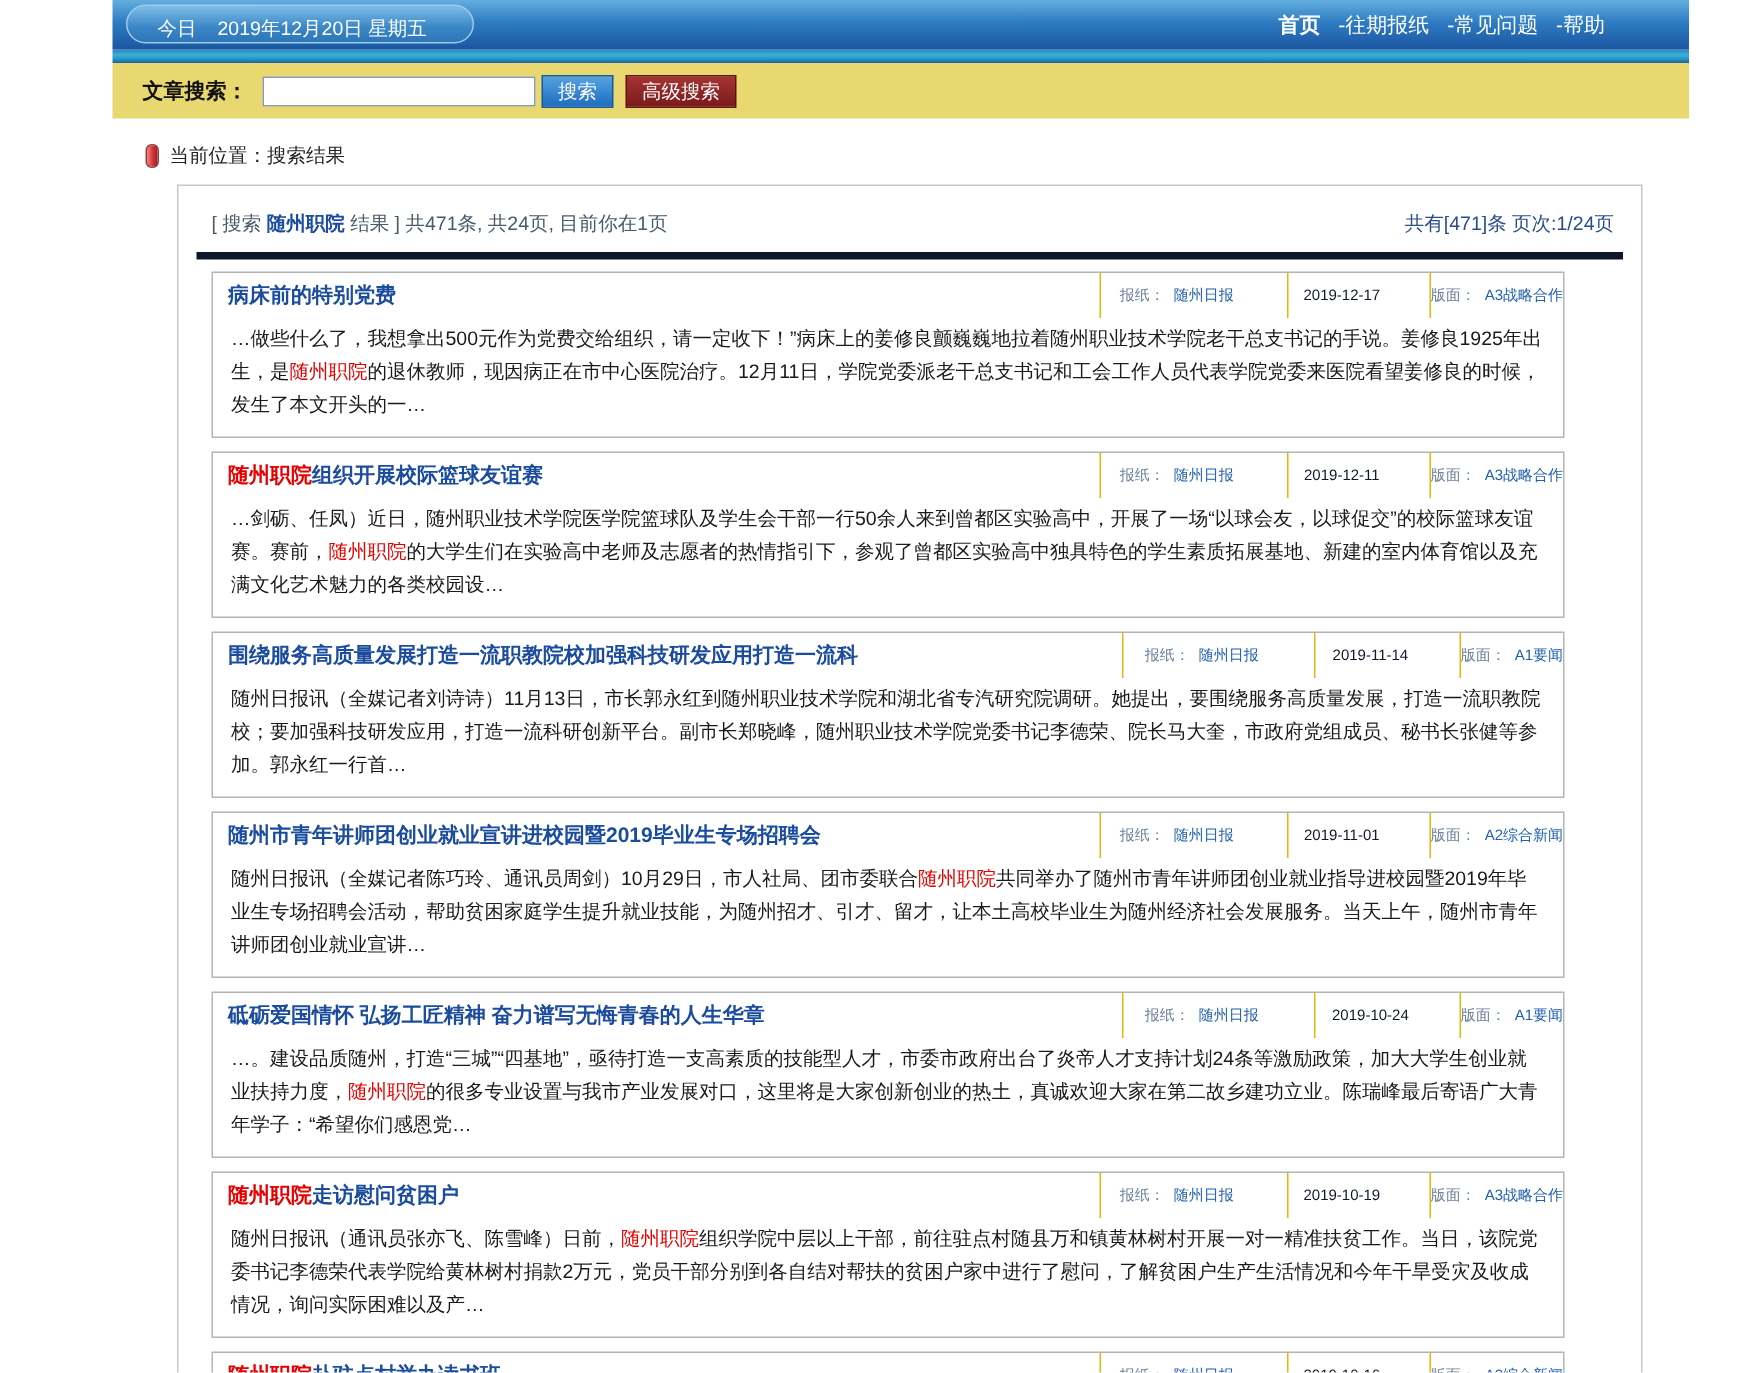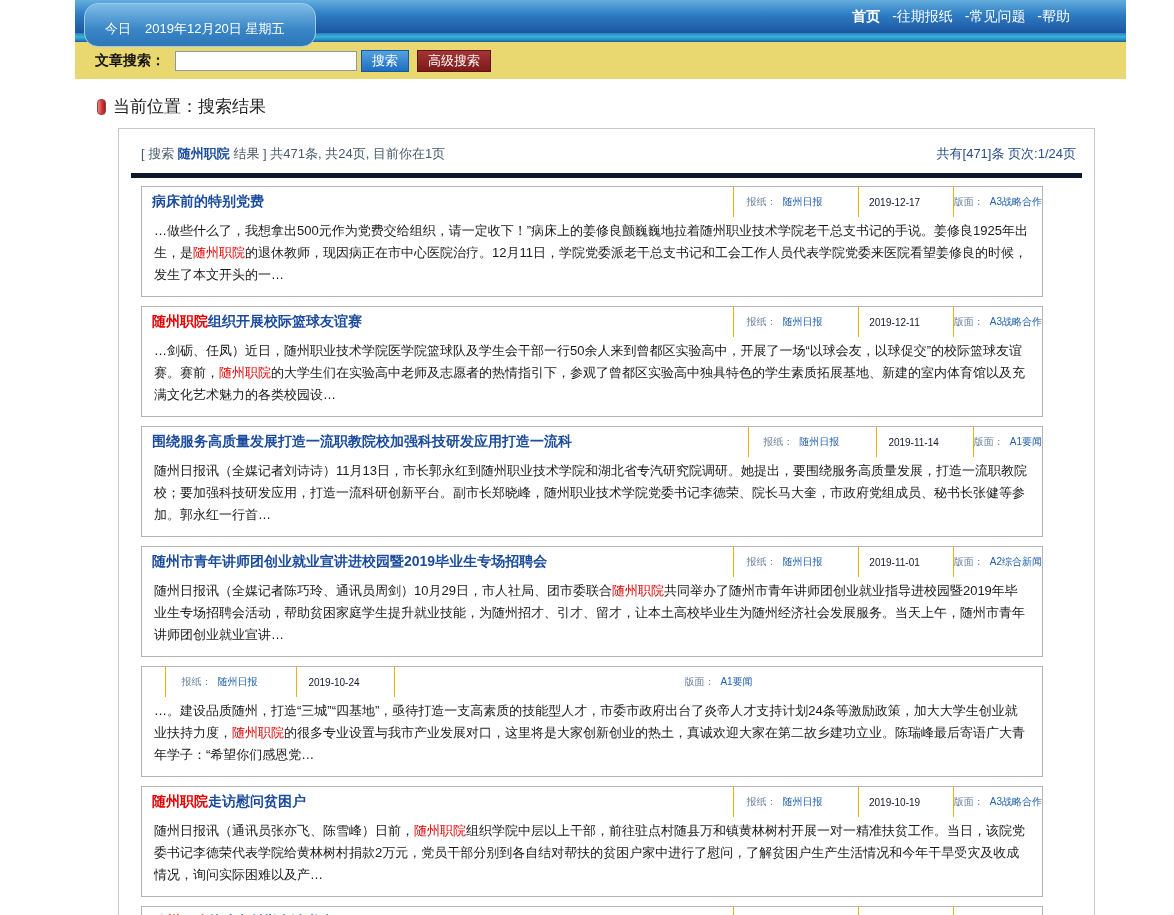--- a/index.html
+++ b/index.html
@@ -3,22 +3,22 @@
 <meta charset="utf-8">
 <style>
   * { margin: 0; padding: 0; box-sizing: border-box; }
   html, body { width: 1174px; height: 915px; overflow: hidden; background: #fff;
     font-family: "Liberation Sans", "DejaVu Sans", sans-serif; }
   .page { margin-left: 75px; width: 1051px; }
 
   
   .topbar { position: relative; height: 33px;
     background: linear-gradient(180deg, #63aede 0%, #2e7cc2 45%, #1b55a0 100%); }
-  .date-pill { position: absolute; left: 9px; top: 3px; min-width: 232px; height: 44px;
-    border-radius: 14px; border: 1px solid #9ccbec; padding: 16px 26px 0 20px;
+  .date-pill { position: absolute; left: 9px; top: 3px; min-width: 232px; height: 26px;
+    border-radius: 14px; border: 1px solid #9ccbec; padding: 6px 26px 0 20px;
     background: linear-gradient(180deg, #7dbde8 0%, #3a86c6 60%, #2d76b8 100%);
     color: #fff; font-size: 13px; white-space: nowrap; }
   .date-pill .lbl { margin-right: 14px; }
   .nav { position: absolute; right: 56px; top: 8px; color: #fff; font-size: 14px; white-space: nowrap; }
   .nav span { margin-left: 8px; cursor: pointer; }
   .nav span:first-child { font-weight: bold; margin-left: 0; }
 
   
   .strip { height: 9px;
     background: linear-gradient(180deg, #2e7fc4 0%, #38b2d6 40%, #2a9cc8 65%, #1d5fa5 100%); }
@@ -29,21 +29,21 @@
   .search-input { width: 182px; height: 20px; border: 1px solid #8a9aa8; background: #fff;
     font-size: 12px; padding: 0 4px; }
   .btn { height: 22px; color: #fff; font-size: 13px; padding: 0 10px; cursor: pointer; line-height: 20px; }
   .btn-search { margin-left: 4px; border: 1px solid #135a9e;
     background: linear-gradient(180deg, #55a2e0 0%, #1e6dc0 100%); }
   .btn-adv { margin-left: 8px; border: 1px solid #5f1212;
     background: linear-gradient(180deg, #a53434 0%, #7c1a1a 100%); }
 
   
   .breadcrumb { display: flex; align-items: center; margin: 16px 0 10px 22px;
-    font-size: 17px; color: #222; }
+    font-size: 13px; color: #222; }
   .crumb-icon { width: 9px; height: 16px; border-radius: 4px; margin-right: 7px;
     background: linear-gradient(90deg, #f08080 0%, #d03030 60%, #a02020 100%);
     border: 1px solid #904040; }
 
   
   .container { width: 977px; margin: 8px 0 0 43px; border: 1px solid #c8c8c8;
     background: #fff; padding: 10px 12px 24px 12px; min-height: 790px; }
   .results-header { display: flex; justify-content: space-between; align-items: center;
     font-size: 13px; color: #4a5a6a; padding: 6px 6px 10px 10px; border-bottom: 5px solid #0f172a; }
   .results-header .kw { font-weight: bold; color: #1b4c9e; cursor: pointer; }
@@ -172,20 +172,23 @@
       <div class="cell-meta cell-page">
         <span class="meta-lbl">版面：</span>
         <span class="meta-link">A2综合新闻</span>
       </div>
     </div>
     <div class="result-summary"><span>随州日报讯（全媒记者陈巧玲、通讯员周剑）10月29日，市人社局、团市委联合</span><span class="hl">随州职院</span><span>共同举办了随州市青年讲师团创业就业指导进校园暨2019年毕业生专场招聘会活动，帮助贫困家庭学生提升就业技能，为随州招才、引才、留才，让本土高校毕业生为随州经济社会发展服务。当天上午，随州市青年讲师团创业就业宣讲…</span></div>
   </div>
 
   <div class="result-block">
     <div class="result-top">
+      <div class="cell-title">
+              <span>砥砺爱国情怀 弘扬工匠精神 奋力谱写无悔青春的人生华章</span>
+            </div>
       <div class="cell-meta cell-paper">
         <span class="meta-lbl">报纸：</span>
         <span class="meta-link">随州日报</span>
       </div>
       <div class="cell-meta cell-date">2019-10-24</div>
       <div class="cell-meta cell-page">
         <span class="meta-lbl">版面：</span>
         <span class="meta-link">A1要闻</span>
       </div>
     </div>

